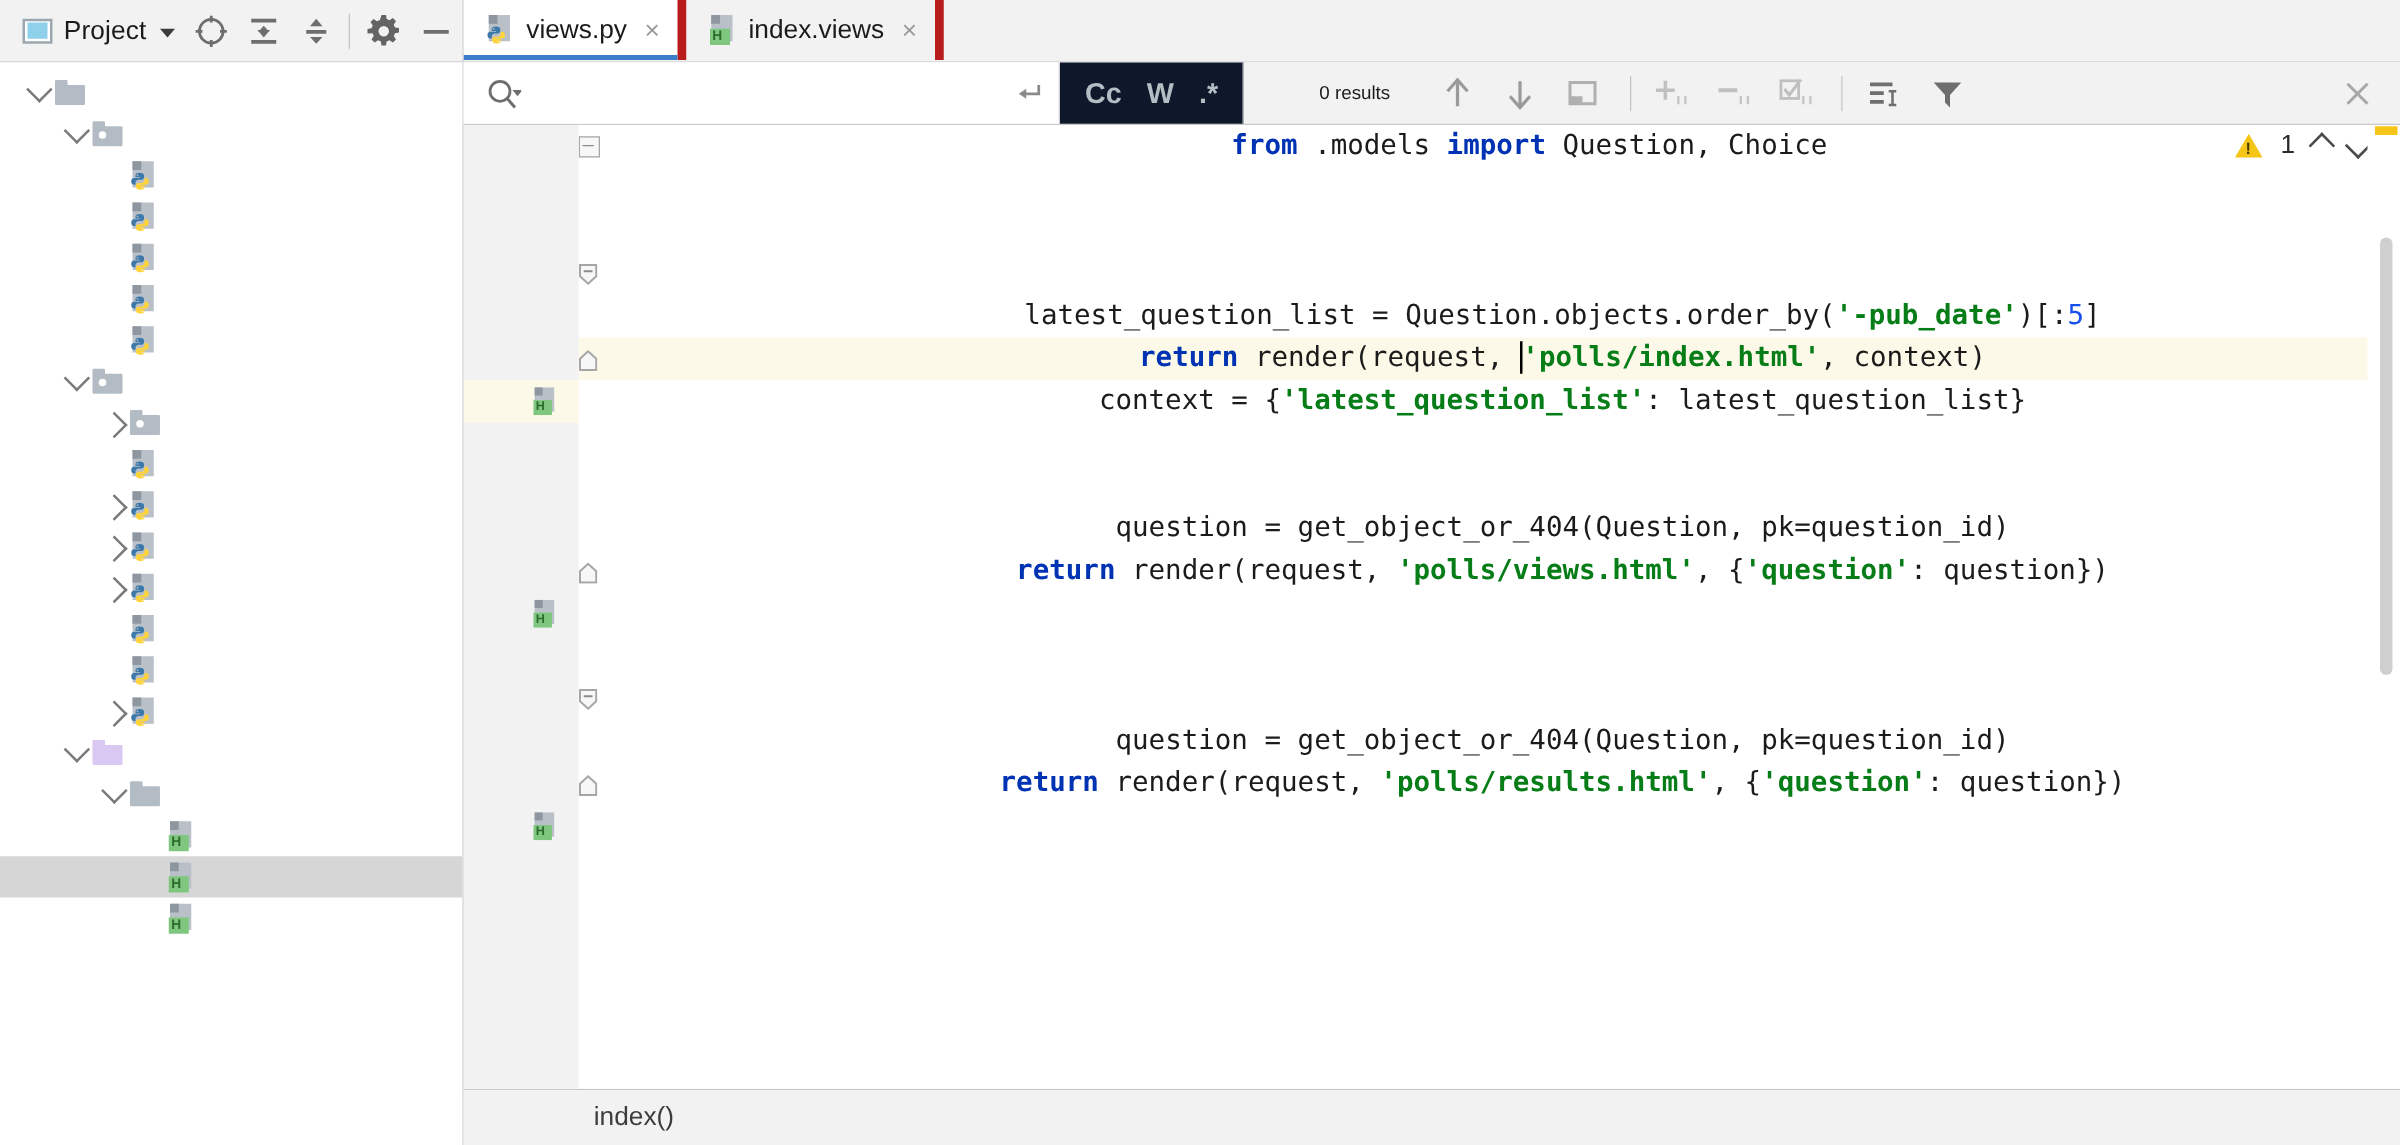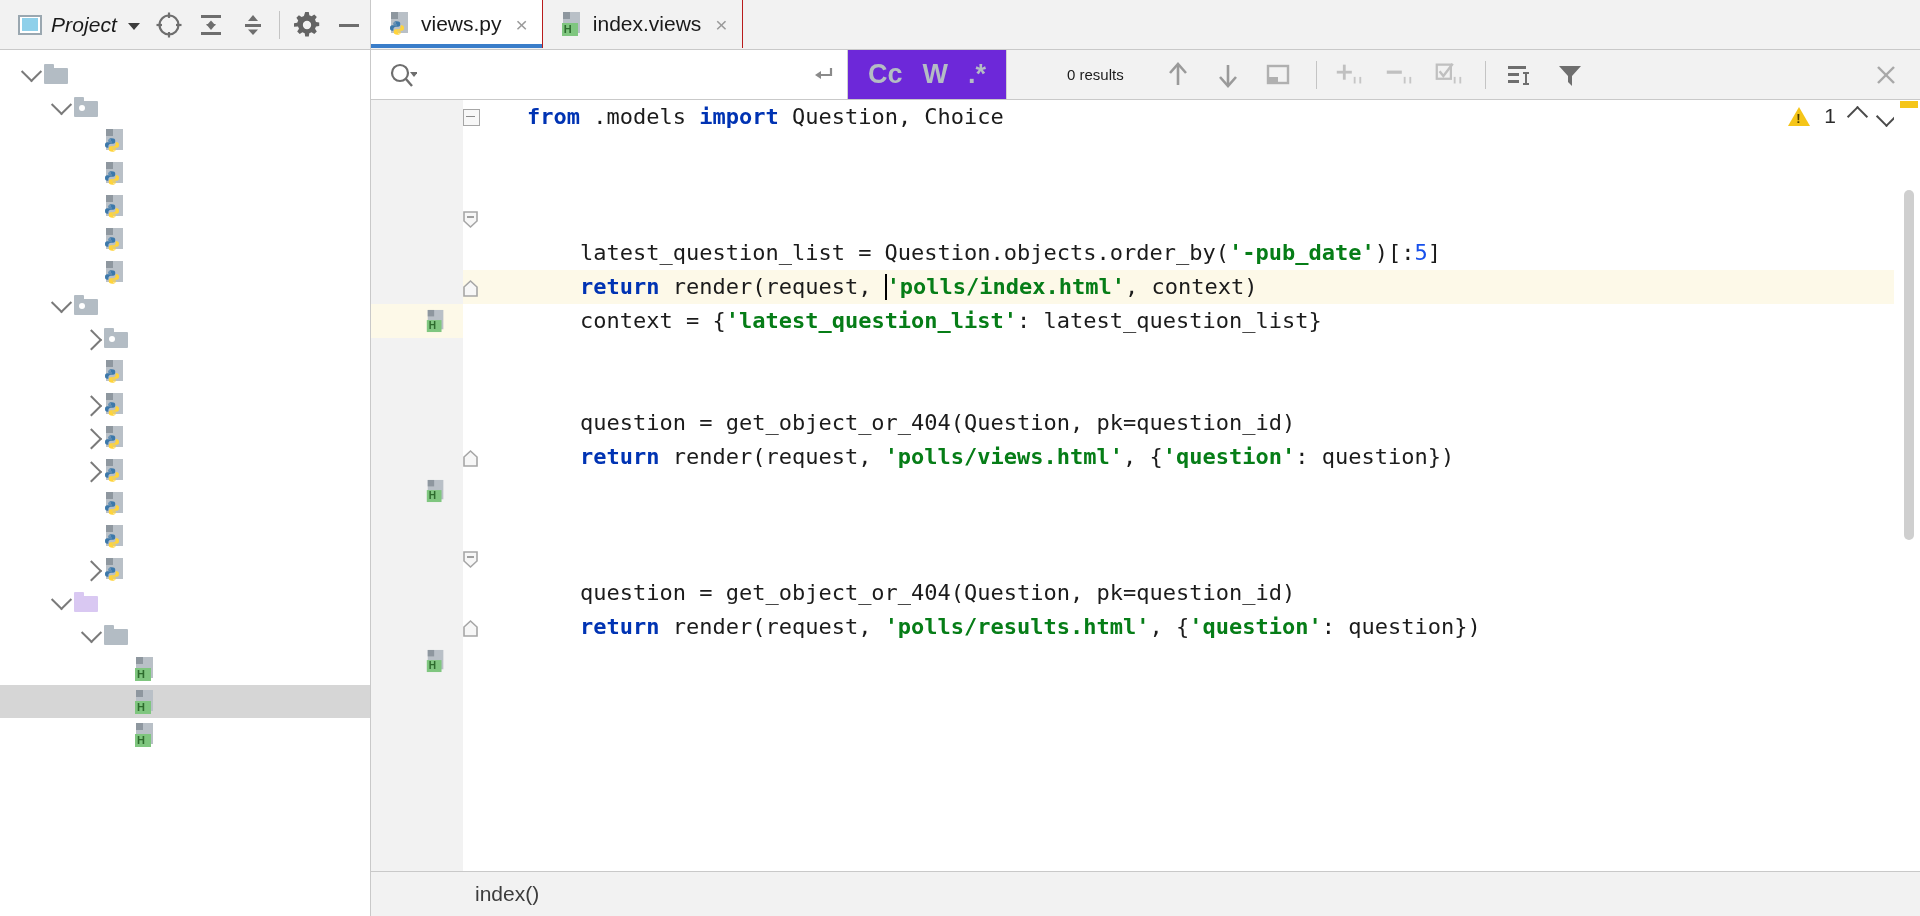--- a/index.html
+++ b/index.html
@@ -8,37 +8,37 @@
     font-family:"Liberation Sans", sans-serif;
     background:#ffffff;color:#000;
     -webkit-font-smoothing:antialiased;
   }
   .app{width:1920px;height:916px;display:flex;flex-direction:column;position:relative;}
 
   
   .topbar{height:49px;min-height:49px;display:flex;align-items:stretch;background:#f2f2f2;
           border-bottom:1px solid #c9c9c9;position:relative;}
   .tb-left{width:370px;min-width:370px;display:flex;align-items:center;gap:0px;
-           border-right:1px solid #c9c9c9;background:#f2f2f2;font-style:italic;}
+           border-right:1px solid #c9c9c9;background:#f2f2f2;}
   .tb-btn{width:44px;height:48px;display:flex;align-items:center;justify-content:center;cursor:default;}
   .proj-btn{display:flex;align-items:center;gap:9px;padding:0 8px 0 18px;height:48px;cursor:default;}
   .proj-label{font-size:21px;color:#1a1a1a;letter-spacing:.1px;}
   .caret-dn{width:0;height:0;border-left:6px solid transparent;border-right:6px solid transparent;
             border-top:7px solid #3c3c3c;margin-left:2px;margin-top:3px;}
   .vsep{width:1px;height:28px;background:#c4c4c4;align-self:center;margin:0 6px;}
 
   
   .win-icon{width:24px;height:20px;border:2px solid #9aa7b0;box-sizing:border-box;background:#fff;
             display:flex;align-items:flex-end;padding:2px;}
   .win-icon i{display:block;width:100%;height:13px;background:#8fd0ea;}
 
   
   .tabs{display:flex;align-items:stretch;flex:1;background:#f2f2f2;}
   .tab{display:flex;align-items:center;gap:10px;padding:0 14px 0 18px;height:48px;
-       border-right:1px solid #b91c1c;cursor:default;position:relative;font-size:21px;color:#1a1a1a;}
+       border-right:7px solid #b91c1c;cursor:default;position:relative;font-size:21px;color:#1a1a1a;}
   .tab.active{background:#ffffff;}
   .tab.active:after{content:"";position:absolute;left:0;right:0;bottom:0;height:4px;background:#3a7dc9;}
   .tab .x{color:#9a9a9a;font-size:21px;line-height:1;margin-left:4px;}
 
   
   .fic{width:22px;height:24px;position:relative;display:inline-block;flex:none;}
   .fic .page{position:absolute;left:2px;top:0;width:17px;height:21px;background:#b9c0c7;}
   .fic .fold{position:absolute;left:2px;top:0;width:7px;height:7px;background:#8e979f;}
   .fic .py{position:absolute;left:0px;bottom:0px;width:16px;height:16px;}
   .fic .hbadge{position:absolute;left:1px;bottom:0;background:#7fc67f;color:#2d6b2d;
@@ -71,35 +71,35 @@
 
   
   .editor{flex:1;display:flex;flex-direction:column;min-width:0;background:#fff;position:relative;}
 
   .findbar{height:49px;min-height:49px;display:flex;align-items:stretch;background:#f2f2f2;
            border-bottom:1px solid #c9c9c9;}
   .findfield{flex:0 0 450px;background:#fff;border-right:1px solid #d0d0d0;display:flex;
              align-items:center;padding:0 10px 0 16px;gap:6px;}
   .findfield input{border:0;outline:0;flex:1;font-size:20px;font-family:"Liberation Sans",sans-serif;
                    color:#1b1b1b;background:transparent;}
-  .toggles{flex:0 0 auto;background:#6d28d9;display:flex;align-items:center;gap:20px;
+  .toggles{flex:0 0 auto;background:#0f172a;display:flex;align-items:center;gap:20px;
            padding:0 20px;border-right:1px solid #d0d0d0;color:#b4bcc4;
-           font-size:27px;font-weight:bold;}
+           font-size:23px;font-weight:bold;}
   .toggles span{cursor:default;}
   .results{flex:1;display:flex;align-items:center;gap:0;padding-left:60px;}
   .rescount{font-size:15px;color:#1b1b1b;}
   .navbtns{display:flex;align-items:center;gap:18px;margin-left:38px;}
   .fb-icon{width:32px;height:32px;display:flex;align-items:center;justify-content:center;cursor:default;}
   .closefind{margin-left:auto;margin-right:18px;display:flex;align-items:center;}
 
   .codewrap{flex:1;display:flex;min-height:0;position:relative;overflow:hidden;}
   .gutter{width:92px;min-width:92px;background:#f2f2f2;position:relative;}
   .codearea{flex:1;position:relative;background:#fff;overflow:hidden;}
 
-  .line{height:34px;display:flex;align-items:center;position:relative;}
+  .line{height:34px;display:flex;align-items:center;position:relative;justify-content:center;}
   .ln{width:52px;text-align:right;padding-right:0px;color:#9a9a9a;font-size:21px;
       font-family:"DejaVu Sans Mono", monospace;}
   .gicon{width:40px;display:flex;align-items:center;justify-content:flex-start;padding-left:4px;}
 
   .code{font-family:"DejaVu Sans Mono", monospace;font-size:22px;color:#1b1b1b;
         white-space:pre;padding-left:64px;line-height:34px;}
   .hl-line{background:#fdf9e8;}
   .kw{color:#0033b3;font-weight:bold;}
   .strkey{color:#067d17;font-weight:bold;}
   .num{color:#1750eb;}

